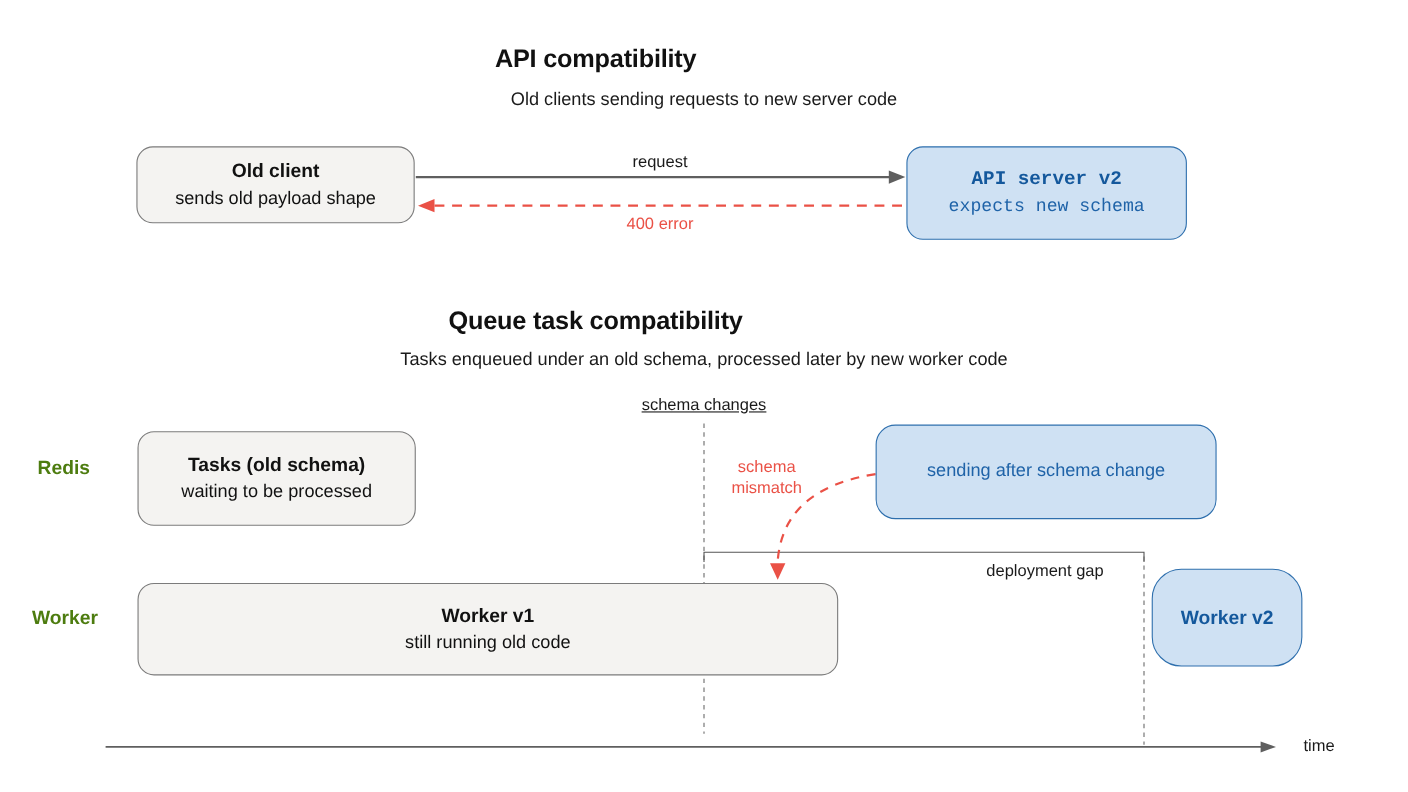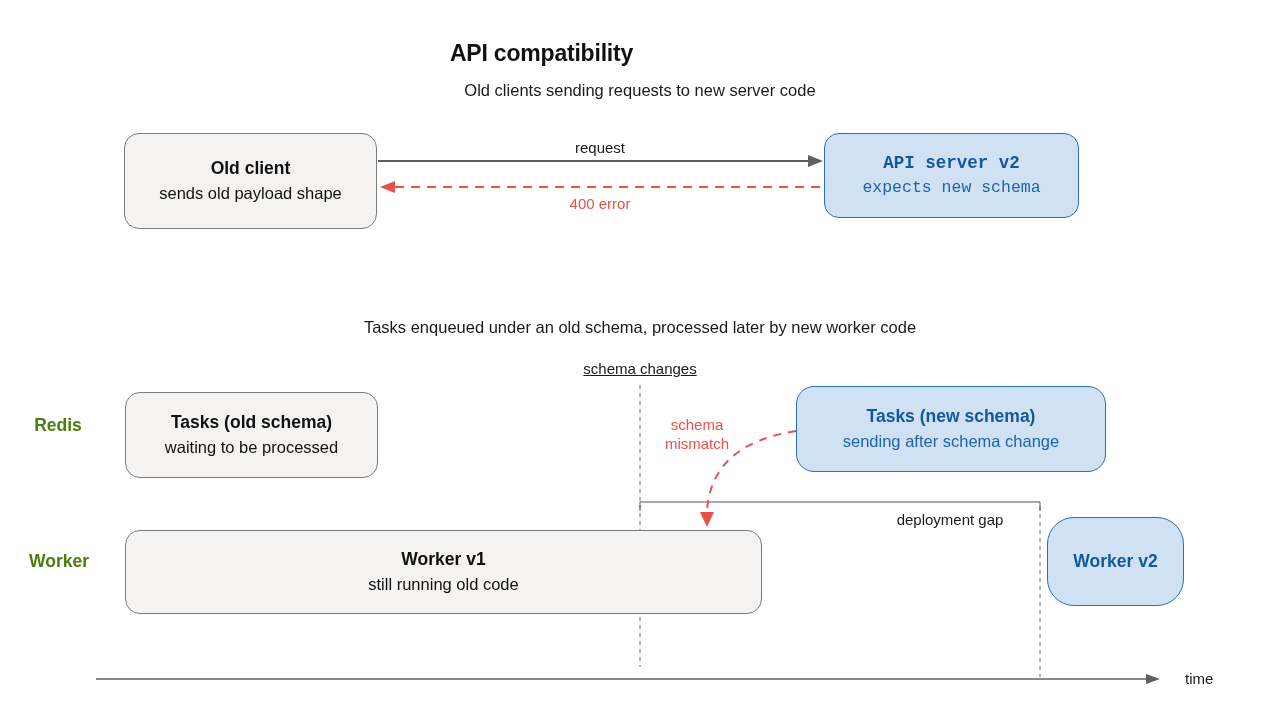--- a/index.html
+++ b/index.html
@@ -109,46 +109,46 @@
 
     <g>
       <line x1="96" y1="679" x2="1148" y2="679" stroke="#5f5f5f" stroke-width="1.5"></line>
       <polygon points="1160,679 1146,674 1146,684" fill="#5f5f5f"></polygon>
     </g>
   </svg>
 
   <div class="abs section-title" style="top:40px;">API compatibility</div>
   <div class="abs section-subtitle" style="top:81px;">Old clients sending requests to new server code</div>
 
-  <div class="abs node node-gray" style="left:124px; top:133px; width:253px; height:96px;">
+  <div class="abs node node-gray" style="left:124px; top:133px; width:253px; height:70px;">
     <div class="node-title">Old client</div>
     <div class="node-sub">sends old payload shape</div>
   </div>
 
   <div class="abs node node-blue" style="left:824px; top:133px; width:255px; height:85px;font-family:Liberation Mono, monospace;">
     <div class="node-title">API server v2</div>
     <div class="node-sub">expects new schema</div>
   </div>
 
   <div class="abs small-label center-text" style="left:500px; top:139px; width:200px;">request</div>
   <div class="abs small-label red-label center-text" style="left:500px; top:195px; width:200px;">400 error</div>
 
+  <div class="abs section-title" style="top:278px;">Queue task compatibility</div>
   <div class="abs section-subtitle" style="top:318px;">Tasks enqueued under an old schema, processed later by new worker code</div>
 
   <div class="abs small-label center-text" style="left:540px; top:360px; width:200px;text-decoration:underline;">schema changes</div>
 
   <div class="abs row-label" style="left:18px; top:415px; width:80px;">Redis</div>
 
   <div class="abs node node-gray" style="left:125px; top:392px; width:253px; height:86px;">
     <div class="node-title">Tasks (old schema)</div>
     <div class="node-sub">waiting to be processed</div>
   </div>
 
   <div class="abs node node-blue" style="left:796px; top:386px; width:310px; height:86px; border-radius:18px;">
-    <div class="node-title">Tasks (new schema)</div>
     <div class="node-sub">sending after schema change</div>
   </div>
 
   <div class="abs small-label red-label center-text" style="left:647px; top:416px; width:100px; line-height:1.25;">
     <div>schema</div>
     <div>mismatch</div>
   </div>
 
   <div class="abs small-label center-text" style="left:870px; top:511px; width:160px;">deployment gap</div>
 

